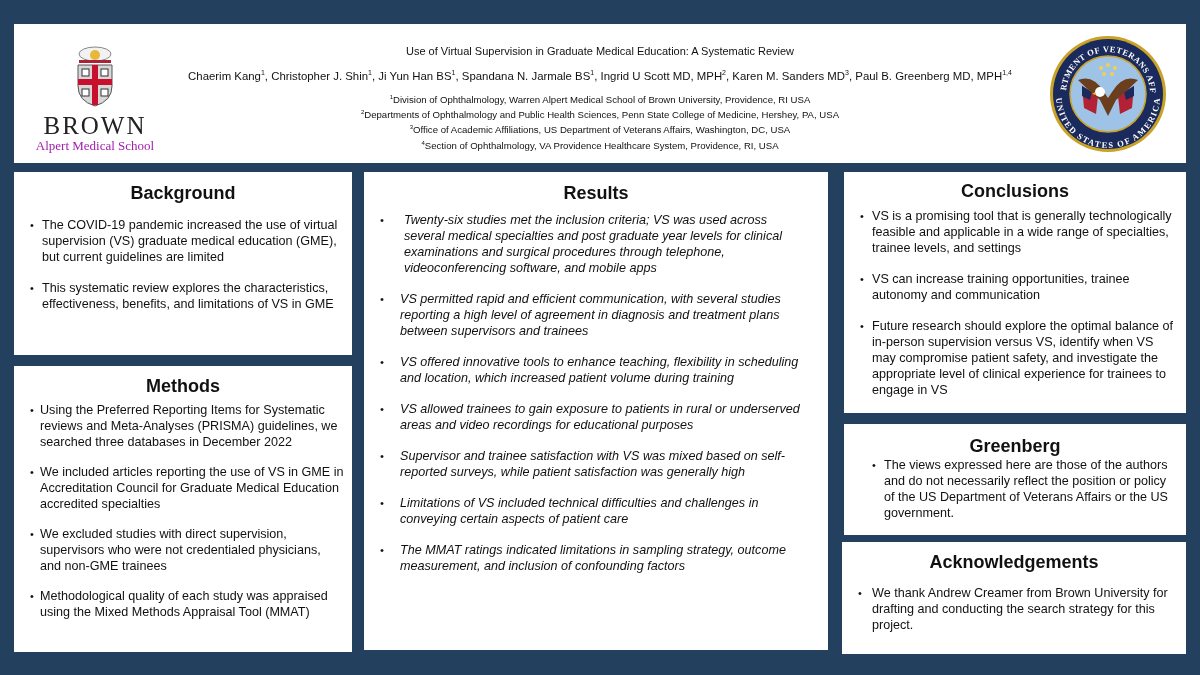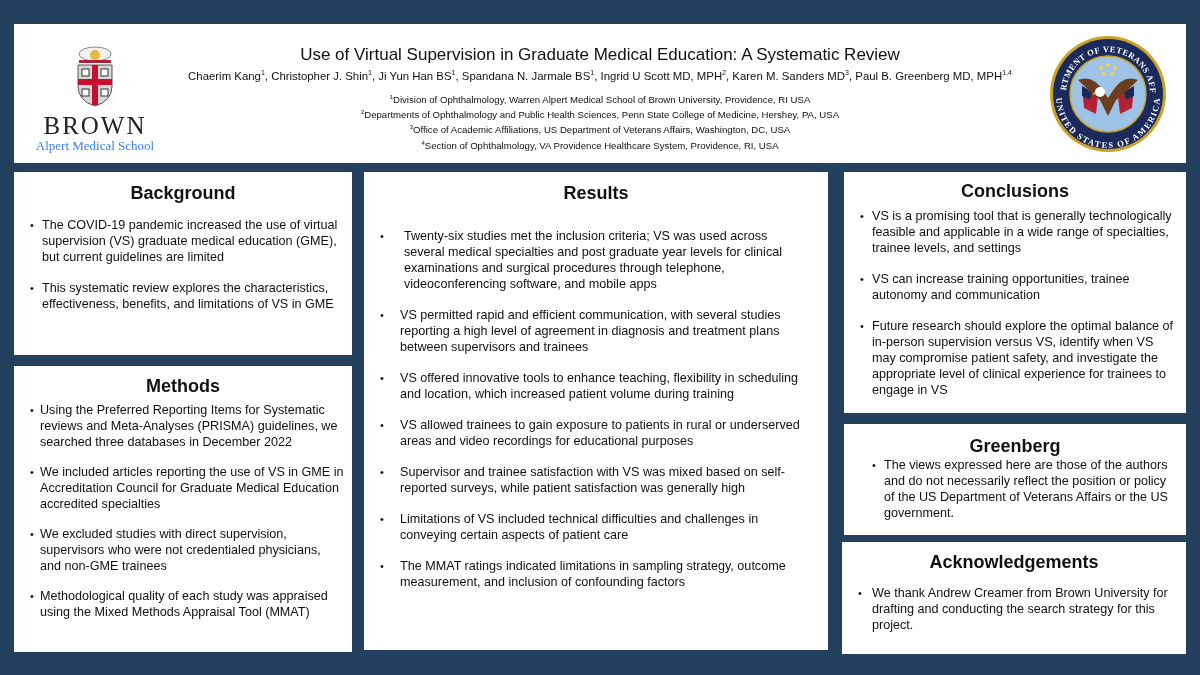--- a/index.html
+++ b/index.html
@@ -31,36 +31,36 @@
     position:relative; font-size:12.6px; line-height:16px;
     padding-left:28px; padding-right:8px;
   }
   ul.bul li::before {
     content:"\2022"; position:absolute; left:16px; top:0; font-size:11px;
   }
 
   
   .title {
     position:absolute; left:0; right:0; top:21px;
-    text-align:center; font-size:17px; color:#111;
+    text-align:center; font-size:11px; color:#111;
   }
   .authors {
     position:absolute; left:0; right:0; top:45px;
     text-align:center; font-size:11.4px;
   }
   .authors sup { font-size:7px; }
   .affils {
     position:absolute; left:0; right:0; top:67px;
     text-align:center; font-size:9.6px; line-height:13px;
   }
   .affils sup { font-size:6px; }
 
   .brown-logo { position:absolute; left:16px; top:22px; width:130px; height:108px; text-align:center; }
   .brown-name { font-family:"Liberation Serif", serif; font-size:25px; letter-spacing:2px; margin-top:4px; color:#222; }
-  .brown-sub { font-family:"Liberation Serif", serif; font-size:13px; color:#3b82f6; margin-top:-2px; }
+  .brown-sub { font-family:"Liberation Serif", serif; font-size:13px; color:#a21caf; margin-top:-2px; }
 
   .va-seal { position:absolute; left:1034px; top:10px; width:120px; height:120px; }
 </style>
 </head>
 <body>
 
 <div id="header" class="panel">
   <div class="brown-logo">
     <svg width="50" height="62" viewBox="0 0 50 62" style="display:block;margin:0 auto;">
       <ellipse cx="25" cy="8" rx="16" ry="7" fill="#f2f2f2" stroke="#888" stroke-width="1"></ellipse>
@@ -143,21 +143,21 @@
   <ul class="bul" style="margin-top:5px;">
     <li style="margin-bottom:14px;padding-left:26px;">Using the Preferred Reporting Items for Systematic reviews and Meta-Analyses (PRISMA) guidelines, we searched three databases in December 2022</li>
     <li style="margin-bottom:14px;padding-left:26px;">We included articles reporting the use of VS in GME in Accreditation Council for Graduate Medical Education accredited specialties</li>
     <li style="margin-bottom:14px;padding-left:26px;">We excluded studies with direct supervision, supervisors who were not credentialed physicians, and non-GME trainees</li>
     <li style="padding-left:26px;">Methodological quality of each study was appraised using the Mixed Methods Appraisal Tool (MMAT)</li>
   </ul>
 </div>
 
 <div id="results" class="panel">
   <h2 class="ptitle">Results</h2>
-  <ul class="bul" style="margin-top:24px;">
+  <ul class="bul" style="margin-top:8px;font-style:italic;">
     <li style="margin-bottom:15px;padding-left:40px;padding-right:20px;">Twenty-six studies met the inclusion criteria; VS was used across several medical specialties and post graduate year levels for clinical examinations and surgical procedures through telephone, videoconferencing software, and mobile apps</li>
     <li style="margin-bottom:15px;padding-left:36px;padding-right:20px;">VS permitted rapid and efficient communication, with several studies reporting a high level of agreement in diagnosis and treatment plans between supervisors and trainees</li>
     <li style="margin-bottom:15px;padding-left:36px;padding-right:20px;">VS offered innovative tools to enhance teaching, flexibility in scheduling and location, which increased patient volume during training</li>
     <li style="margin-bottom:15px;padding-left:36px;padding-right:20px;">VS allowed trainees to gain exposure to patients in rural or underserved areas and video recordings for educational purposes</li>
     <li style="margin-bottom:15px;padding-left:36px;padding-right:24px;">Supervisor and trainee satisfaction with VS was mixed based on self-reported surveys, while patient satisfaction was generally high</li>
     <li style="margin-bottom:15px;padding-left:36px;padding-right:20px;">Limitations of VS included technical difficulties and challenges in conveying certain aspects of patient care</li>
     <li style="padding-left:36px;padding-right:20px;">The MMAT ratings indicated limitations in sampling strategy, outcome measurement, and inclusion of confounding factors</li>
   </ul>
 </div>
 

